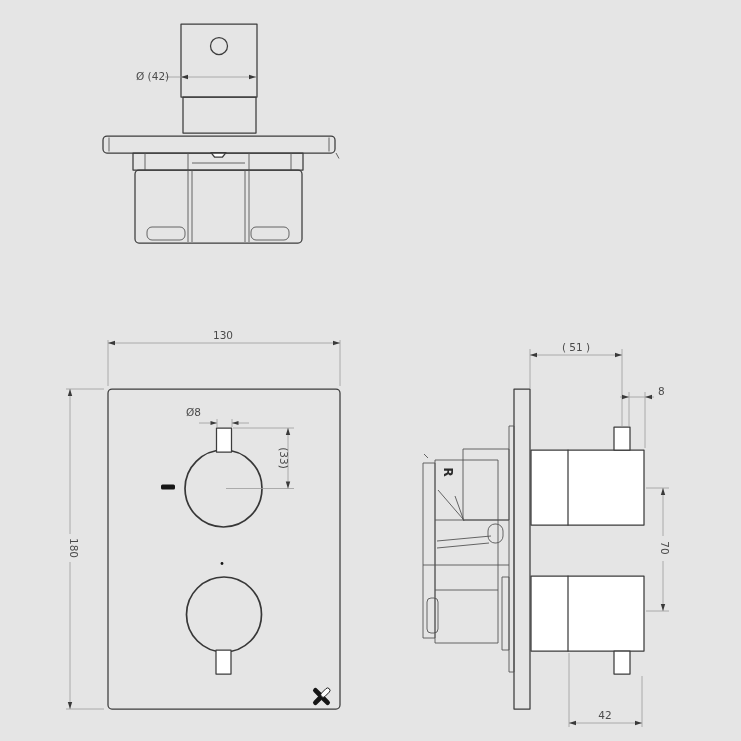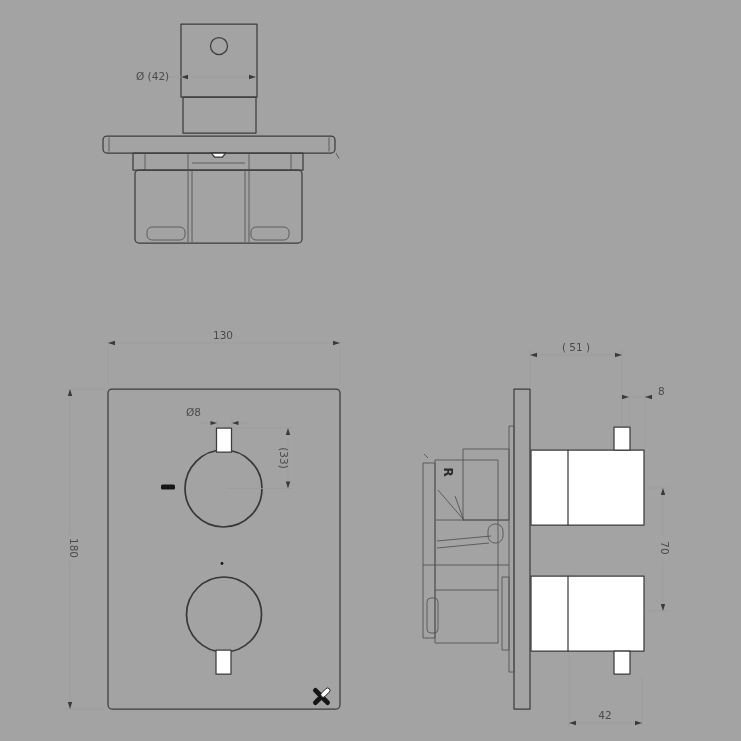--- a/index.html
+++ b/index.html
@@ -1,16 +1,16 @@
 <!DOCTYPE html>
 <html><head>
 <meta charset="utf-8">
 <style>
   html,body{margin:0;padding:0;background:#ffffff;width:741px;height:741px;overflow:hidden;}
-  .stage{position:relative;width:741px;height:741px;background:#a3a3a3;}
+  .stage{position:relative;width:741px;height:741px;background:#e5e5e5;}
   svg{position:absolute;left:0;top:0;}
   .obj{fill:none;stroke:#3d3d3d;stroke-width:1.25;stroke-linejoin:round;stroke-linecap:round;}
   .obj2{fill:none;stroke:#373737;stroke-width:1.7;}
   .objw{fill:#ffffff;stroke:#3d3d3d;stroke-width:1.25;stroke-linejoin:round;}
   .det{fill:none;stroke:#555555;stroke-width:0.9;stroke-linejoin:round;}
   .dim{fill:none;stroke:#9c9c9c;stroke-width:0.8;}
   .arr{fill:#3a3a3a;stroke:none;}
   .dimtxt{font-family:"DejaVu Sans","Liberation Sans",sans-serif;font-size:10.5px;fill:#4b4b4b;}
   .mark{font-family:"DejaVu Sans","Liberation Sans",sans-serif;font-size:12px;font-weight:bold;fill:#2b2b2b;}
   .ink{fill:#161616;stroke:none;}

